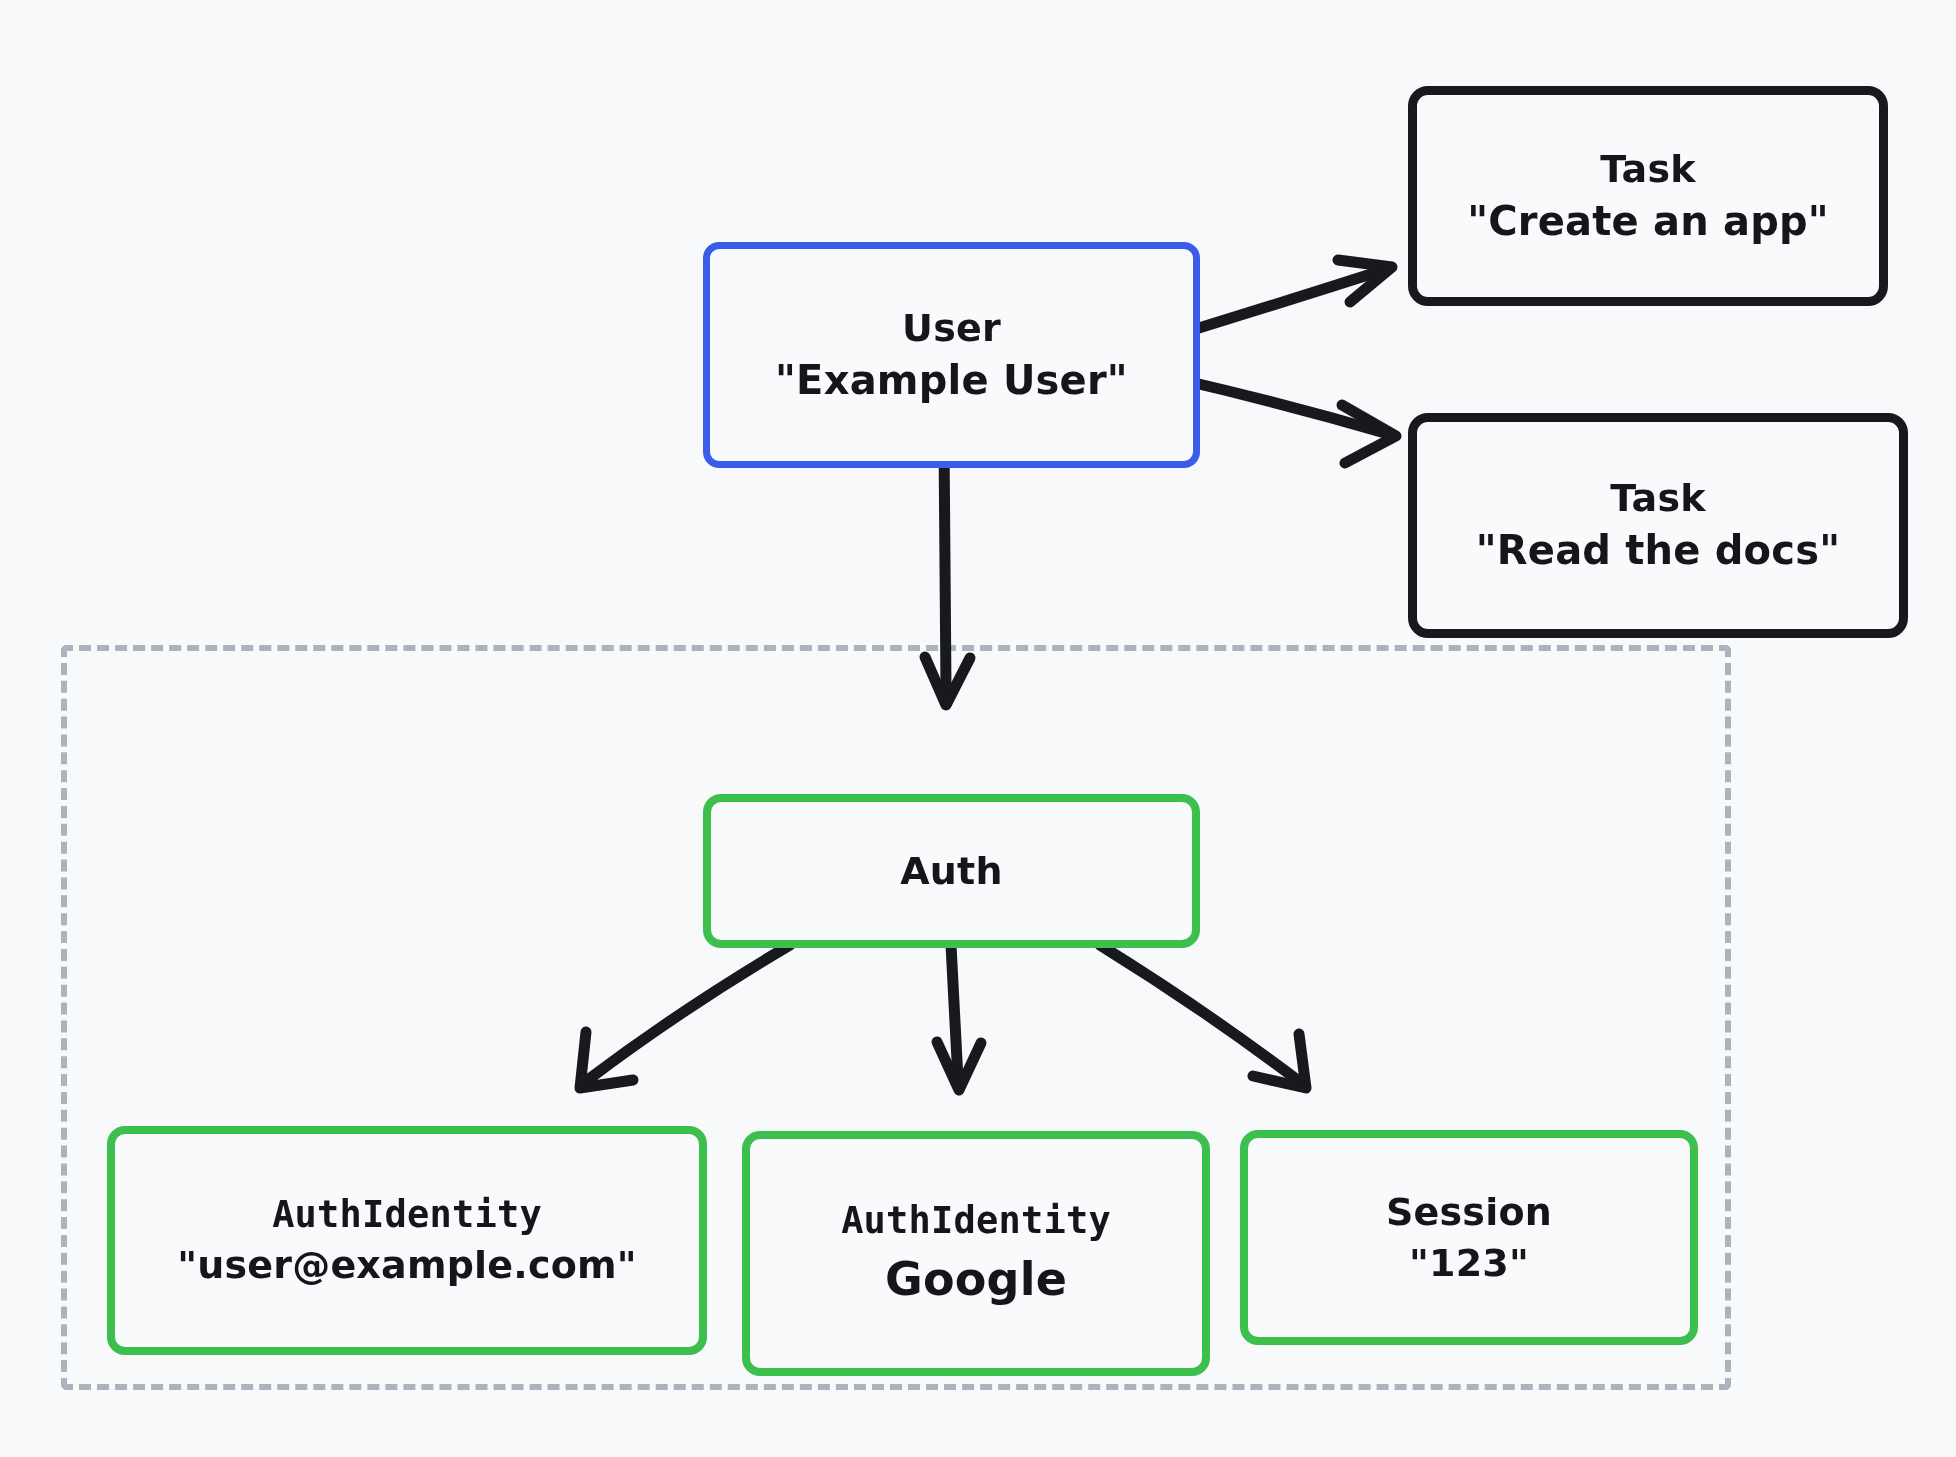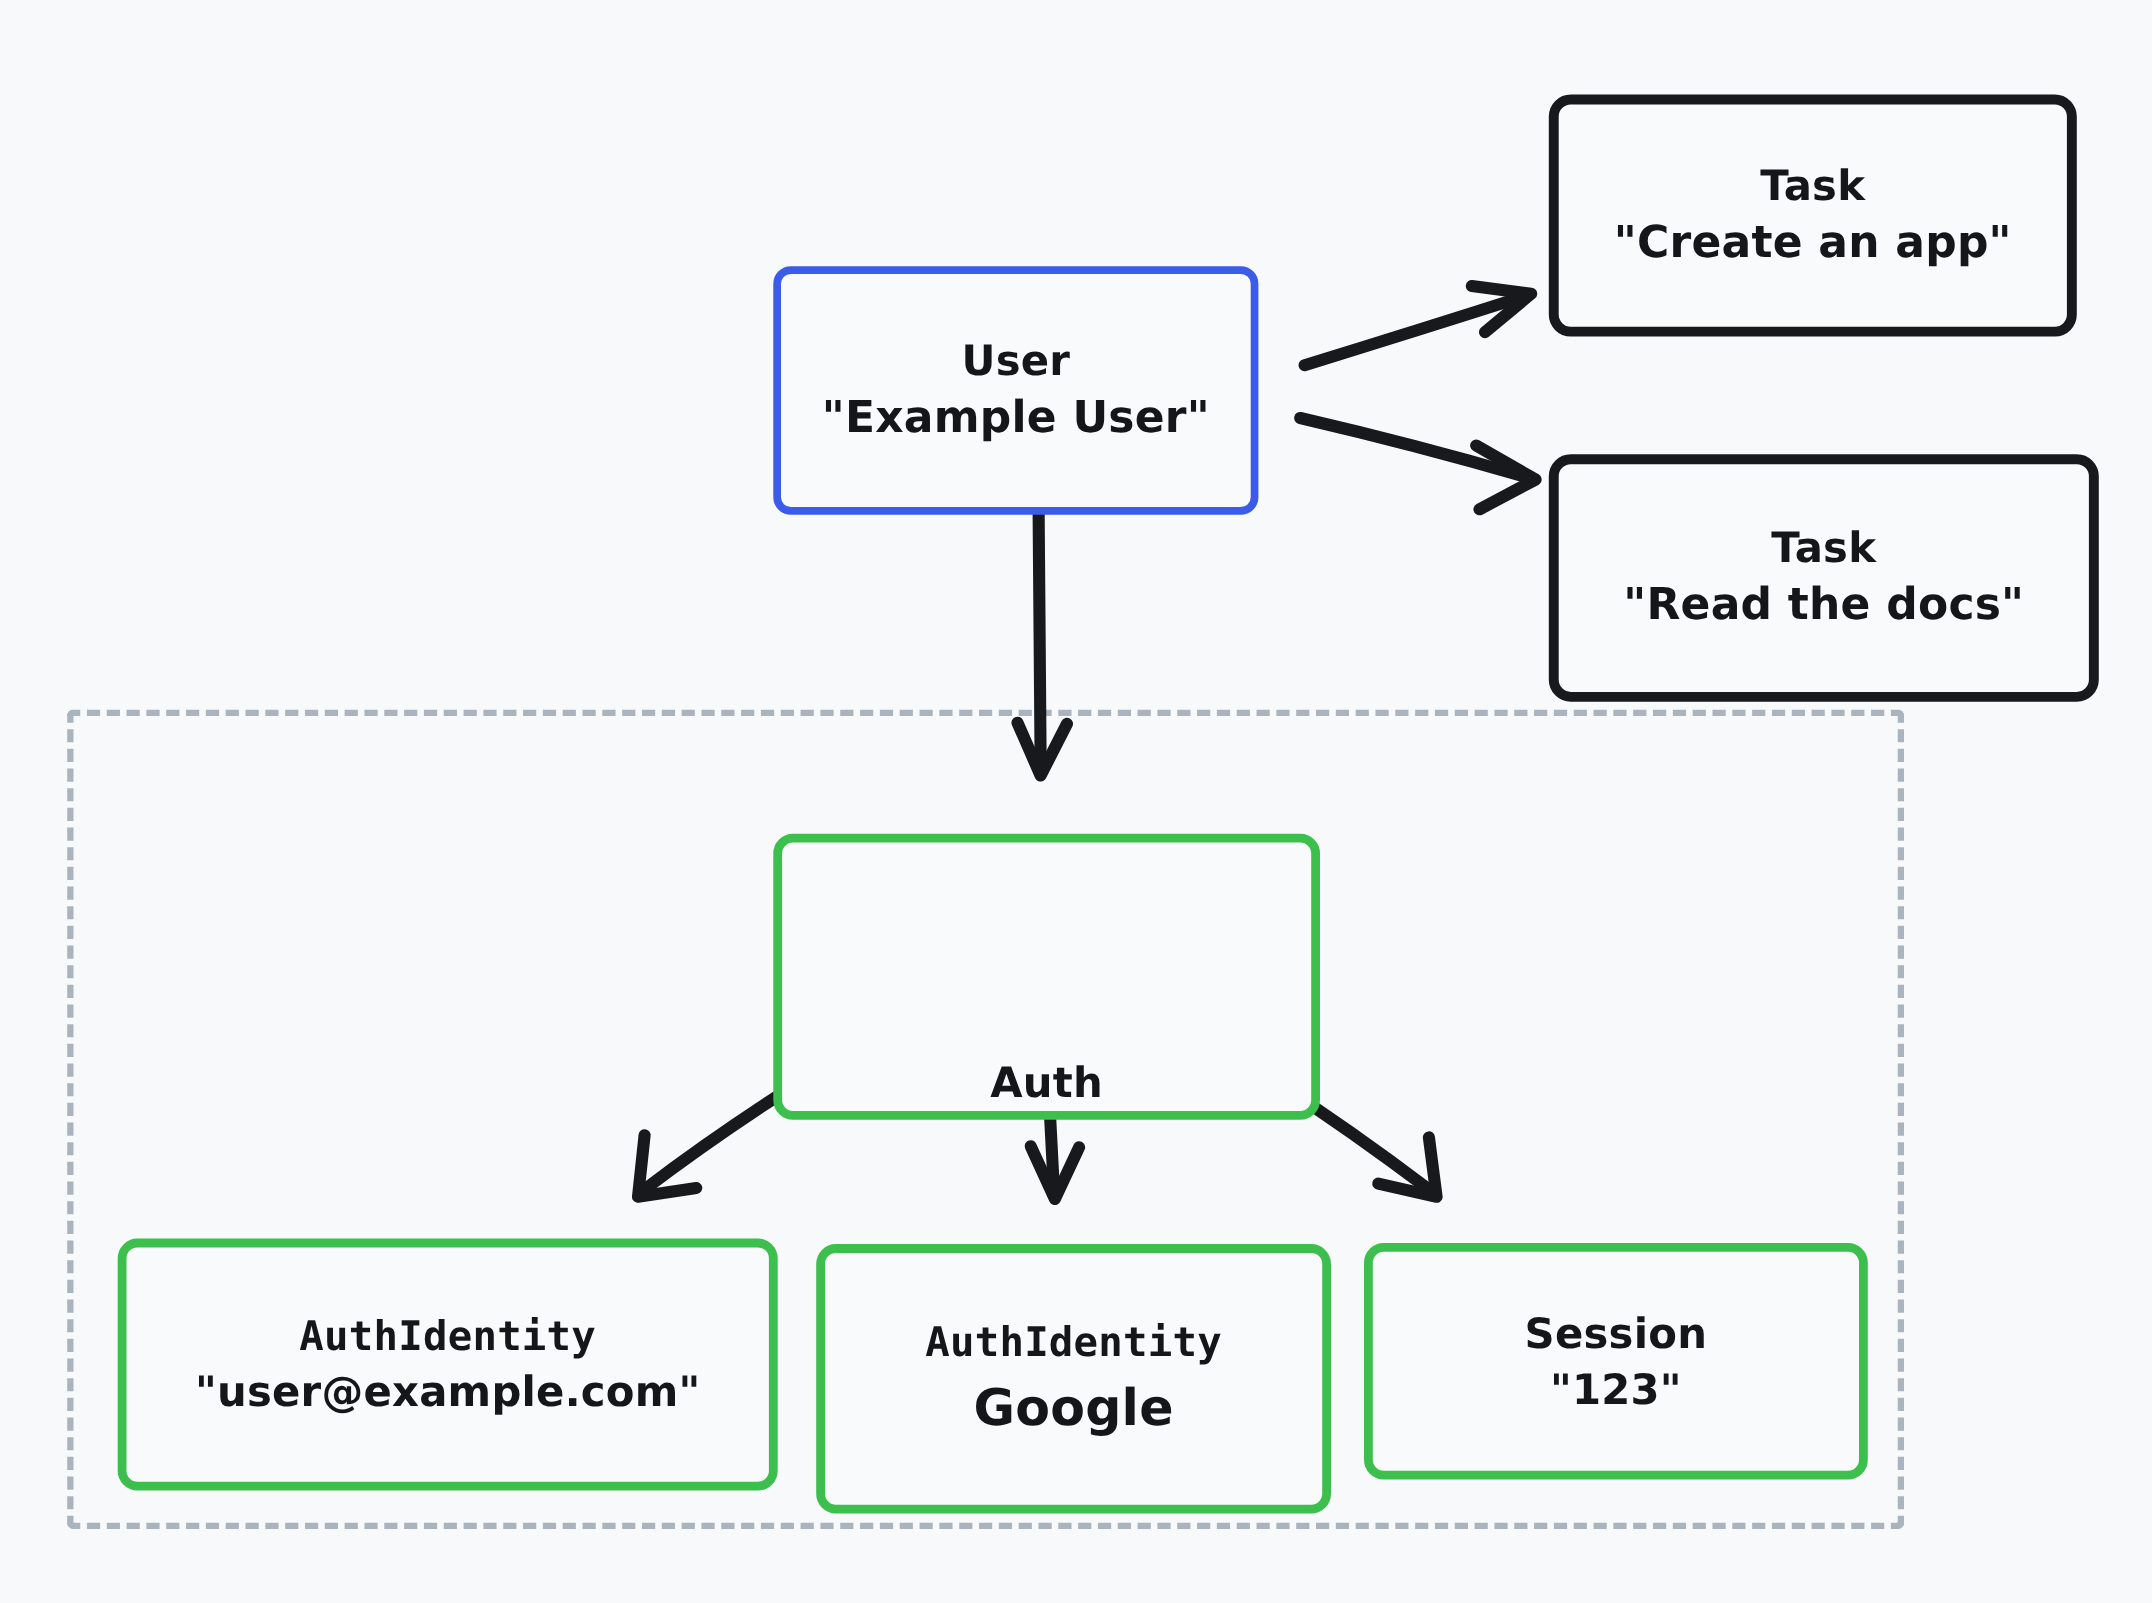--- a/index.html
+++ b/index.html
@@ -30,21 +30,21 @@
   .node .line1,
   .node .line2 {
     display: block;
     line-height: 1.34;
     letter-spacing: 0.2px;
   }
   
   #node-user {
     left: 703px;
     top: 214px;
-    width: 441px;
+    width: 497px;
     height: 226px;
     border: 7px solid #3a5ce8;
     border-radius: 16px;
   }
   #node-user .line1 { font-size: 38px; font-weight: 700; }
   #node-user .line2 { font-size: 40px; font-weight: 700; }
 
   
   .task-node {
     border: 9px solid #18191c;
@@ -78,24 +78,23 @@
     background: transparent;
   }
 
   
   .green-node {
     border: 8px solid #3dbf4e;
     border-radius: 18px;
   }
   #node-auth {
     left: 703px;
-    top: 730px;
+    top: 766px;
     width: 497px;
-    height: 260px;
-    justify-content: flex-end;
+    height: 154px;
   }
   #node-auth .line1 { font-size: 38px; font-weight: 700; }
 
   #node-authidentity-email {
     left: 107px;
     top: 1098px;
     width: 600px;
     height: 229px;
   }
   #node-authidentity-google {

